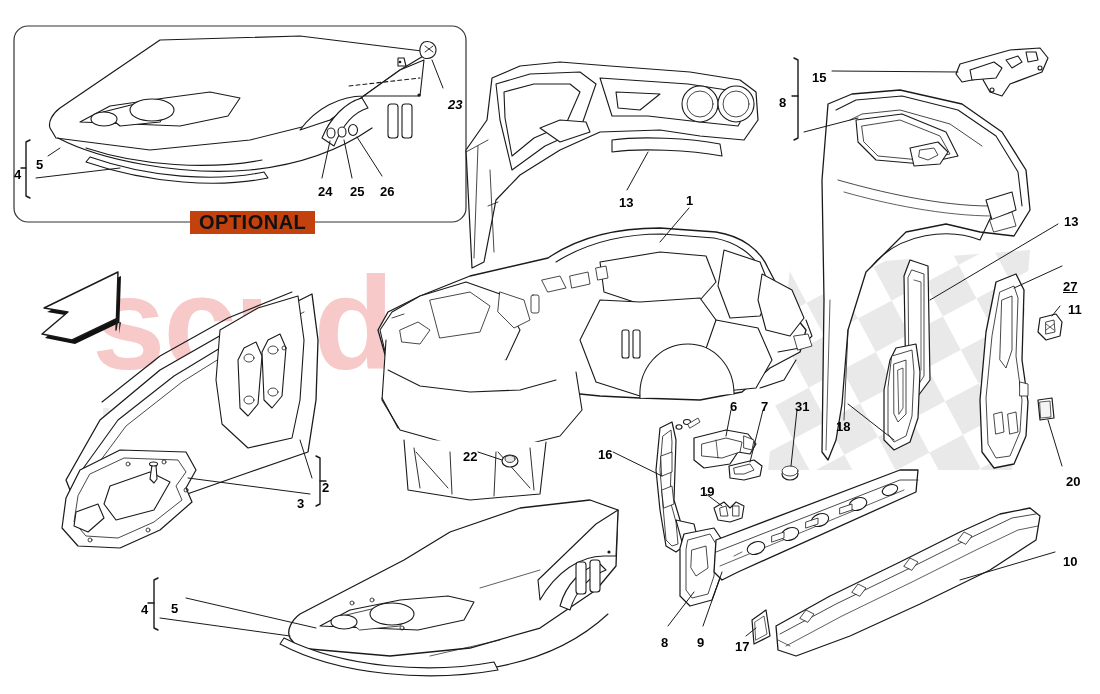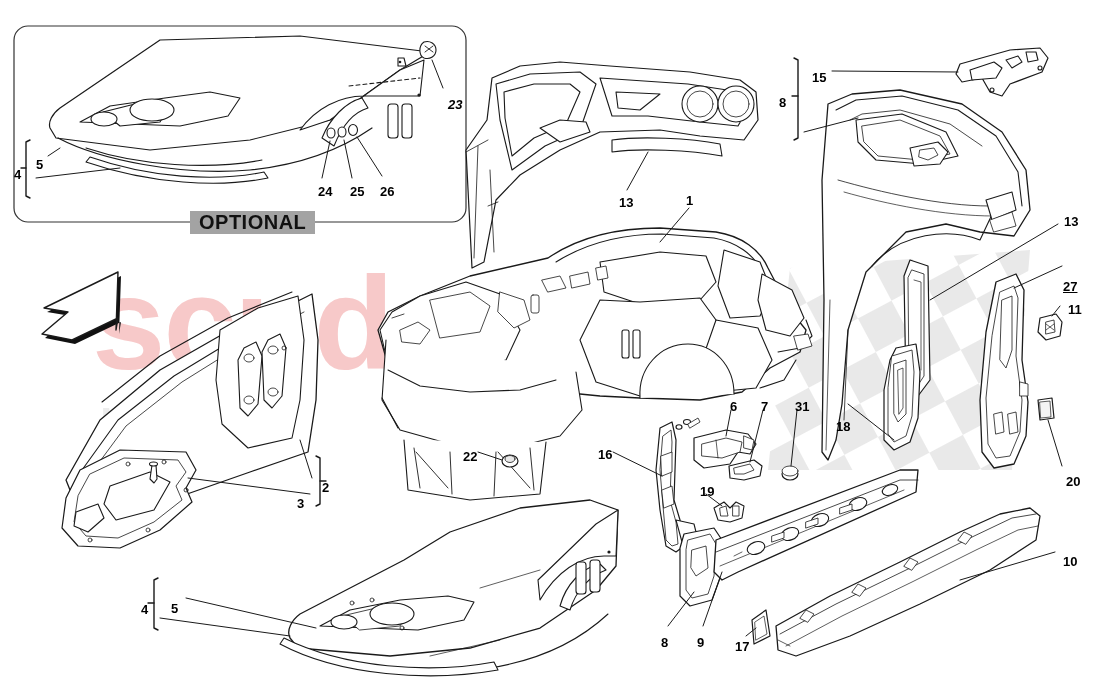--- a/index.html
+++ b/index.html
@@ -10,21 +10,21 @@
   }
   #stage{position:absolute;left:0;top:0;width:1100px;height:694px;}
   svg.layer{position:absolute;left:0;top:0;width:1100px;height:694px;}
   .callout{
     position:absolute;font-weight:bold;font-size:13px;color:#000;
     font-family:"Liberation Sans", sans-serif;
     line-height:1;white-space:nowrap;
   }
   .optional-label{
     position:absolute;font-weight:bold;font-size:20px;letter-spacing:.5px;
-    color:#111;background:#a3a3a3;padding:0 9px;white-space:nowrap;
+    color:#111;background:#c2410c;padding:0 9px;white-space:nowrap;
     font-family:"Liberation Sans", sans-serif;
   }
   .wm-scuderia{
     position:absolute;font-size:132px;font-weight:bold;
     color:#f7c9c9;letter-spacing:-2px;white-space:nowrap;
     font-family:"Liberation Sans", sans-serif;
     user-select:none;
   }
   .wm-parts{
     position:absolute;font-size:46px;font-weight:bold;

